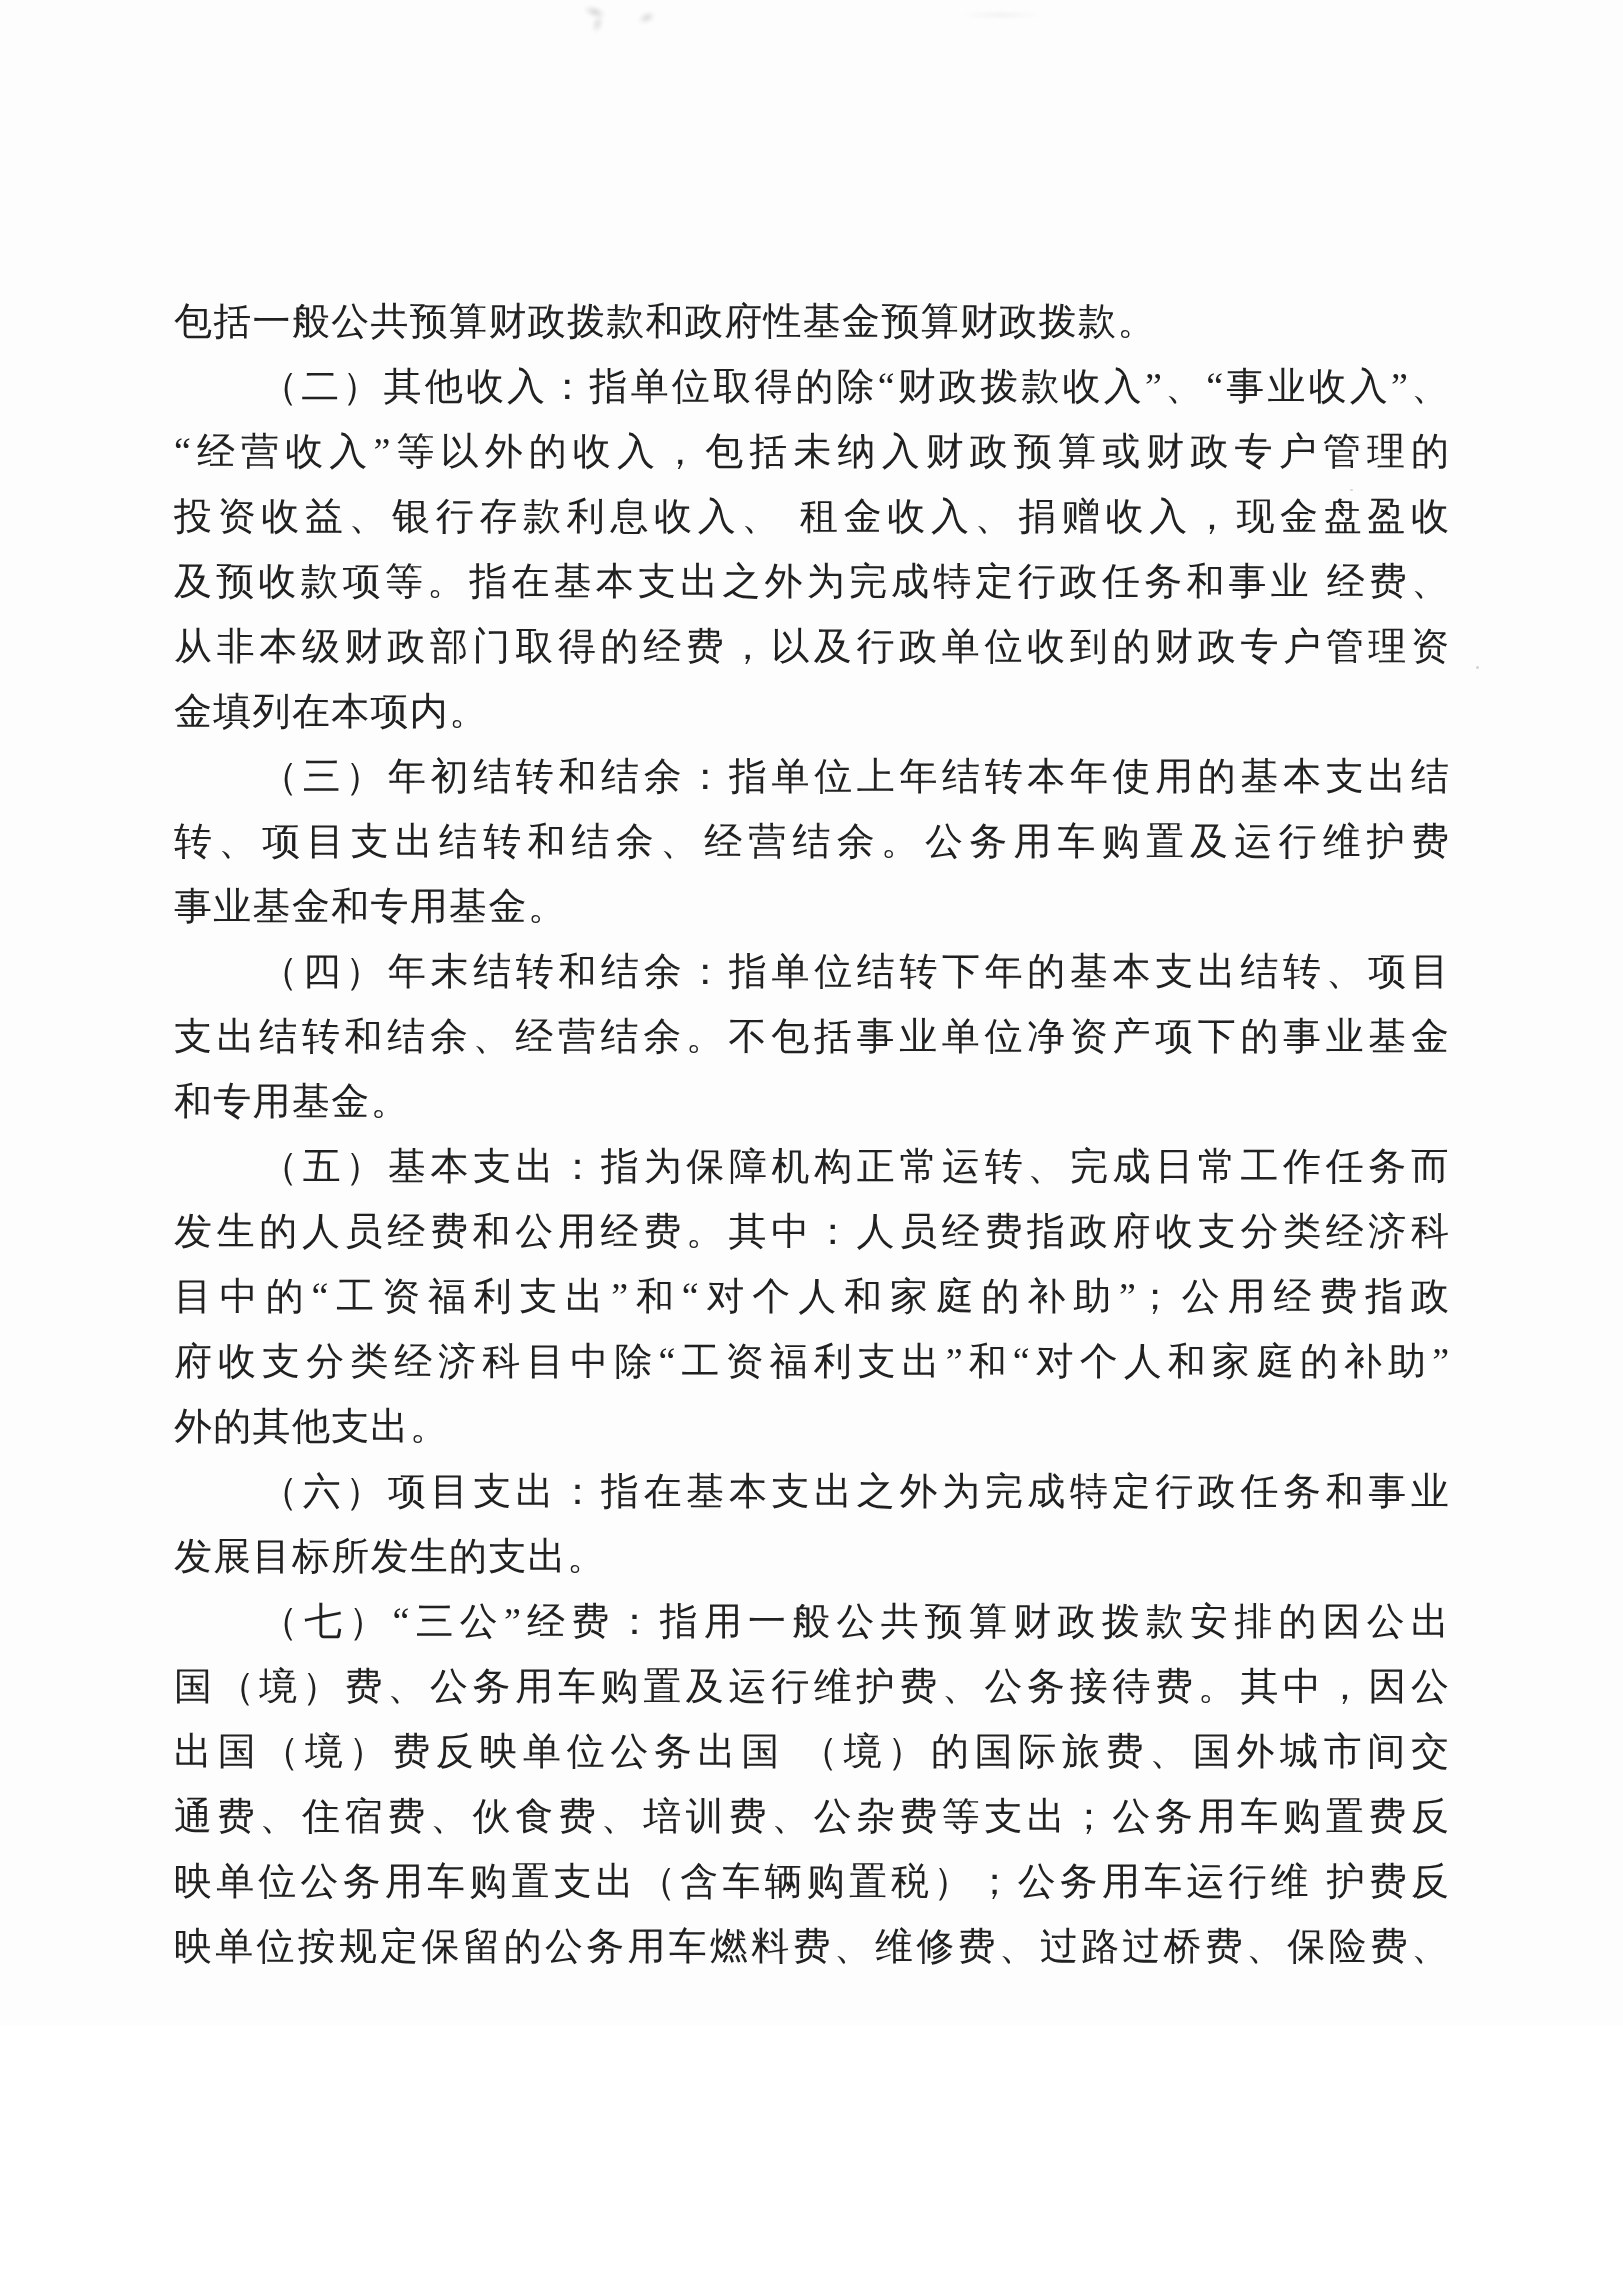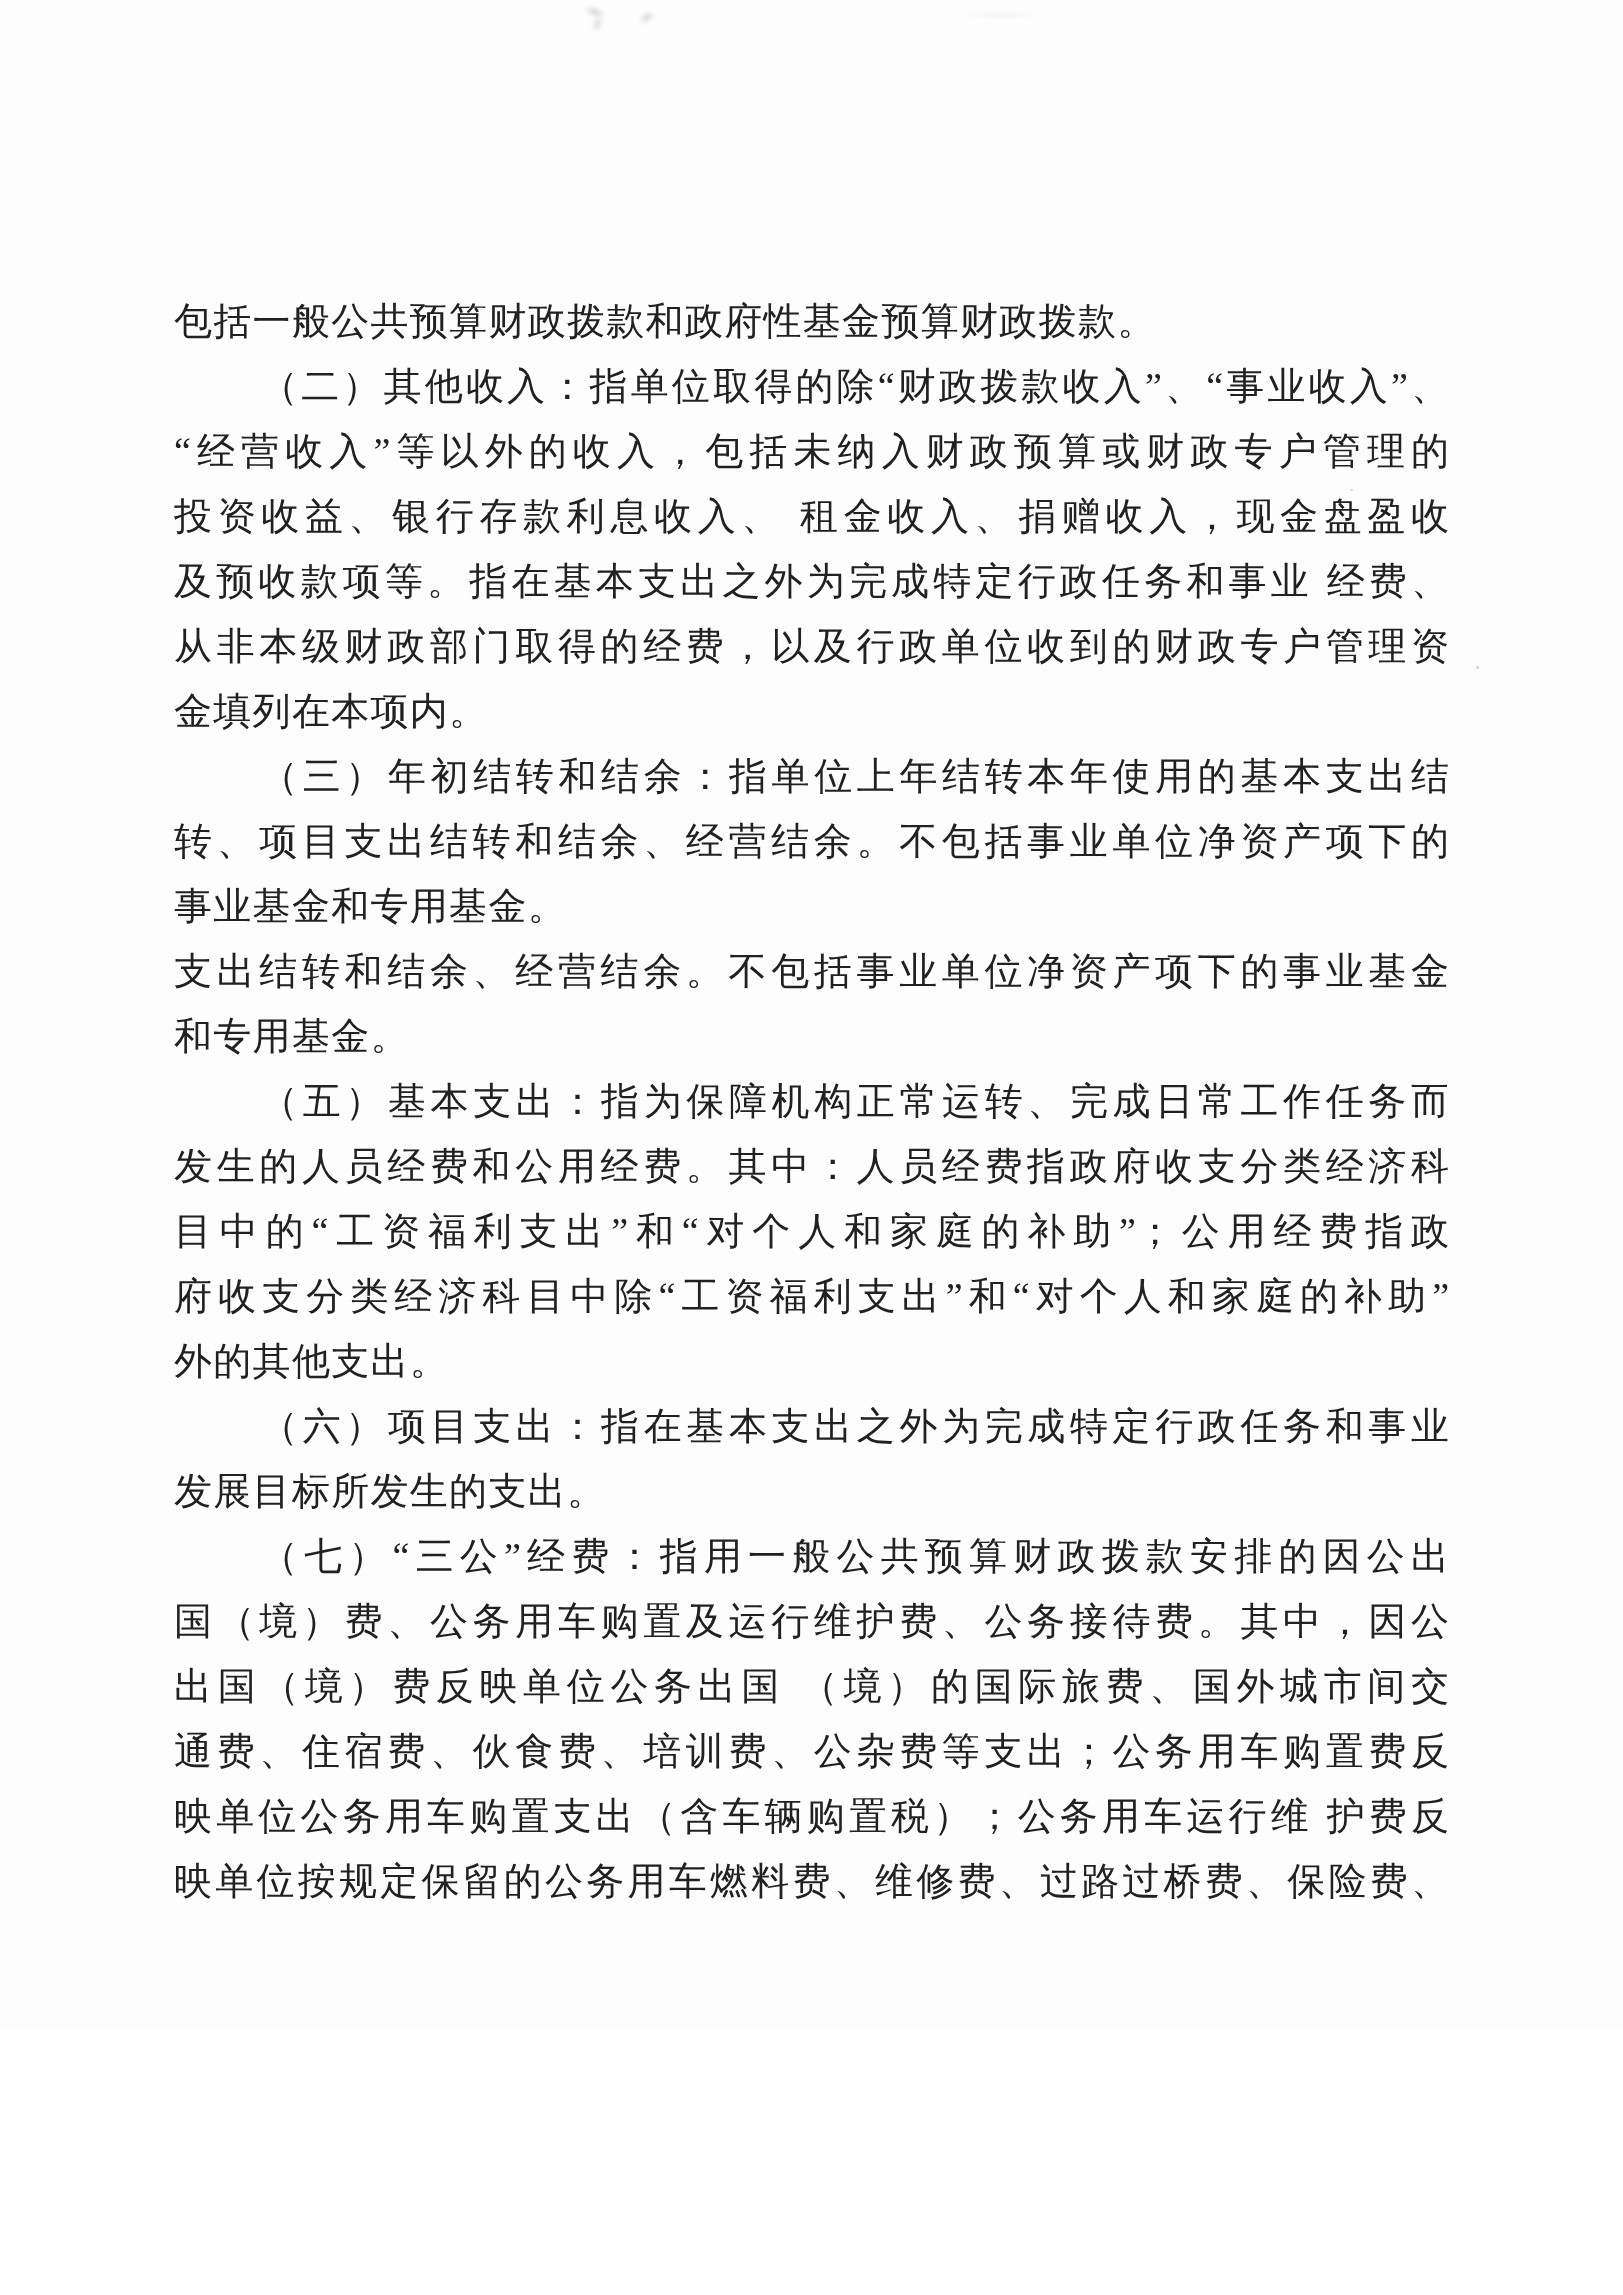--- a/index.html
+++ b/index.html
@@ -84,22 +84,23 @@
 
   <div class="textblock">
     <div class="line end">包括一般公共预算财政拨款和政府性基金预算财政拨款。</div>
     <div class="line fill indent">（二）其他收入：指单位取得的除“财政拨款收入”、“事业收入”、</div>
     <div class="line fill">“经营收入”等以外的收入，包括未纳入财政预算或财政专户管理的</div>
     <div class="line fill">投资收益、银行存款利息收入、 租金收入、捐赠收入，现金盘盈收</div>
     <div class="line fill">及预收款项等。指在基本支出之外为完成特定行政任务和事业 经费、</div>
     <div class="line fill">从非本级财政部门取得的经费，以及行政单位收到的财政专户管理资</div>
     <div class="line end">金填列在本项内。</div>
     <div class="line fill indent">（三）年初结转和结余：指单位上年结转本年使用的基本支出结</div>
-    <div class="line fill">转、项目支出结转和结余、经营结余。不包括事业单位净资产项下的</div>
+    <div class="line fill">转、项目支出结转和结余、经营结余。公务用车购置及运行维护费</div>
     <div class="line end">事业基金和专用基金。</div>
+    <div class="line fill indent">（四）年末结转和结余：指单位结转下年的基本支出结转、项目</div>
     <div class="line fill">支出结转和结余、经营结余。不包括事业单位净资产项下的事业基金</div>
     <div class="line end">和专用基金。</div>
     <div class="line fill indent">（五）基本支出：指为保障机构正常运转、完成日常工作任务而</div>
     <div class="line fill">发生的人员经费和公用经费。其中：人员经费指政府收支分类经济科</div>
     <div class="line fill">目中的“工资福利支出”和“对个人和家庭的补助”；公用经费指政</div>
     <div class="line fill">府收支分类经济科目中除“工资福利支出”和“对个人和家庭的补助”</div>
     <div class="line end">外的其他支出。</div>
     <div class="line fill indent">（六）项目支出：指在基本支出之外为完成特定行政任务和事业</div>
     <div class="line end">发展目标所发生的支出。</div>
     <div class="line fill indent">（七）“三公”经费：指用一般公共预算财政拨款安排的因公出</div>

